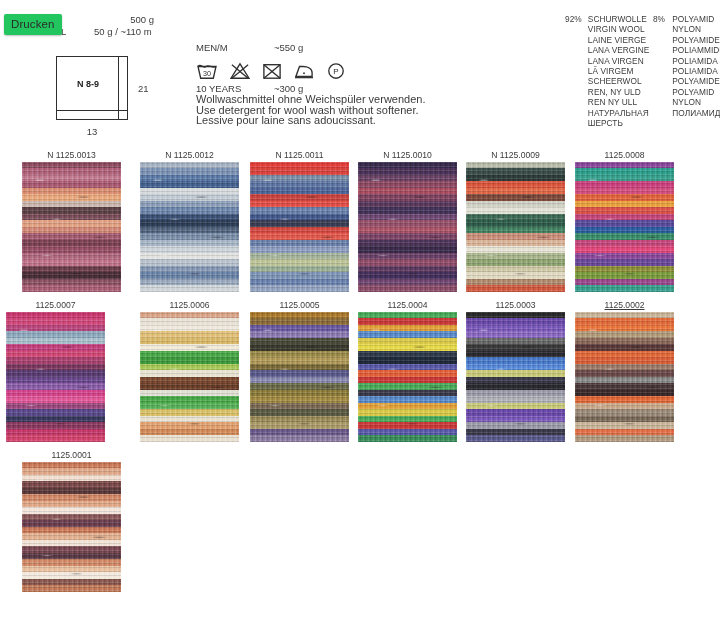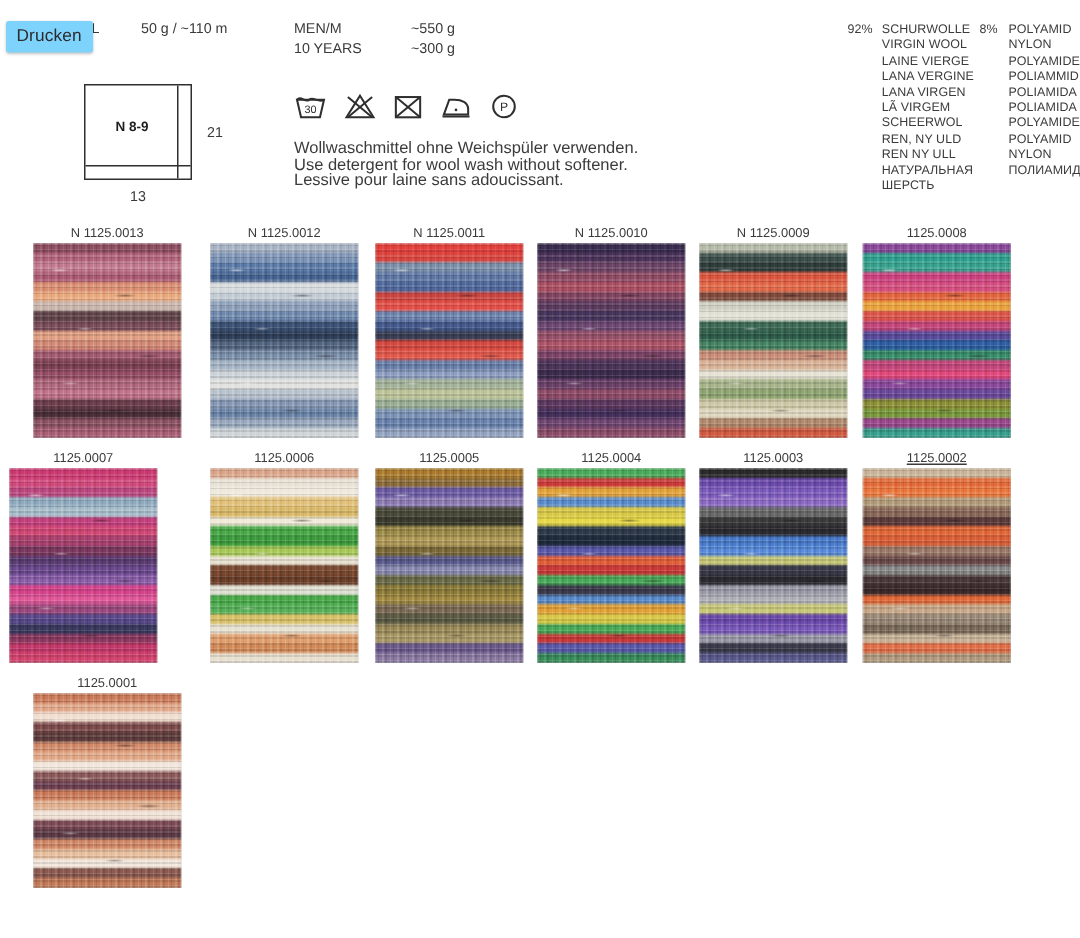--- a/index.html
+++ b/index.html
@@ -18,21 +18,21 @@
 
   .hdr-col-left{position:absolute;left:22px;top:14px;width:170px;}
   .kv-row{display:flex;font-size:9.5px;line-height:12px;white-space:nowrap;}
   .kv-label{width:72px;}
   .kv-val{text-align:left;}
   .kv-val.right{width:60px;text-align:right;}
 
   
   .print-btn{
     position:absolute;left:4px;top:14px;
-    background:#7dd3fc;
+    background:#22c55e;
     color:#2b2b2b;
     font-size:11.5px;
     line-height:16px;
     padding:2px 7px 3px 7px;
     border-radius:2px;
     box-shadow:0 0 1px rgba(0,0,0,.35);
     z-index:40;
     letter-spacing:.1px;
   }
 
@@ -41,21 +41,21 @@
   .gauge-box{position:absolute;left:0;top:0;width:72px;height:64px;border:1.3px solid #2f2f2f;box-sizing:border-box;background:#fff;}
   .gauge-vline{position:absolute;right:8px;top:0;width:1.2px;height:100%;background:#2f2f2f;}
   .gauge-hline{position:absolute;left:0;bottom:8px;width:100%;height:1.2px;background:#2f2f2f;}
   .gauge-needle{position:absolute;left:0;top:0;width:100%;height:100%;display:flex;align-items:center;justify-content:center;
     font-size:9px;font-weight:bold;color:#1d1d1d;padding-right:8px;padding-bottom:8px;box-sizing:border-box;}
   .gauge-right{position:absolute;left:82px;top:27px;font-size:9.5px;}
   .gauge-bottom{position:absolute;left:0;top:70px;width:72px;text-align:center;font-size:9.5px;}
 
   
   .hdr-col-mid{position:absolute;left:196px;top:14px;width:180px;}
-  .mid-row{display:flex;font-size:9.5px;line-height:12.5px;white-space:nowrap;}
+  .mid-row{display:flex;font-size:9.5px;line-height:12.5px;white-space:nowrap;margin-top:28px;}
   .mid-label{width:78px;}
   .mid-val{width:60px;}
 
   .care-icons{position:absolute;left:196px;top:62px;display:flex;gap:11px;align-items:center;}
   .care-note{position:absolute;left:196px;top:94px;font-size:11px;line-height:10.5px;color:#3b3b3b;}
 
   
   .hdr-col-right{position:absolute;left:565px;top:14px;width:160px;}
   .fib-row{display:flex;font-size:8.3px;line-height:10.4px;white-space:nowrap;letter-spacing:.05px;}
   .fib-pct{width:26px;text-align:left;}
@@ -108,20 +108,24 @@
 </style>
 </head>
 <body>
 
 <div class="page">
 
   <div class="header">
 
     <div class="hdr-col-left">
       <div class="kv-row">
+        <span class="kv-label">BAG</span>
+        <span class="kv-val right">500 g</span>
+      </div>
+      <div class="kv-row">
         <span class="kv-label">KNL/BALL</span>
         <span class="kv-val">50 g / ~110 m</span>
       </div>
     </div>
 
     <div class="gauge">
       <div class="gauge-box">
         <div class="gauge-vline"></div>
         <div class="gauge-hline"></div>
         <div class="gauge-needle">N 8-9</div>

